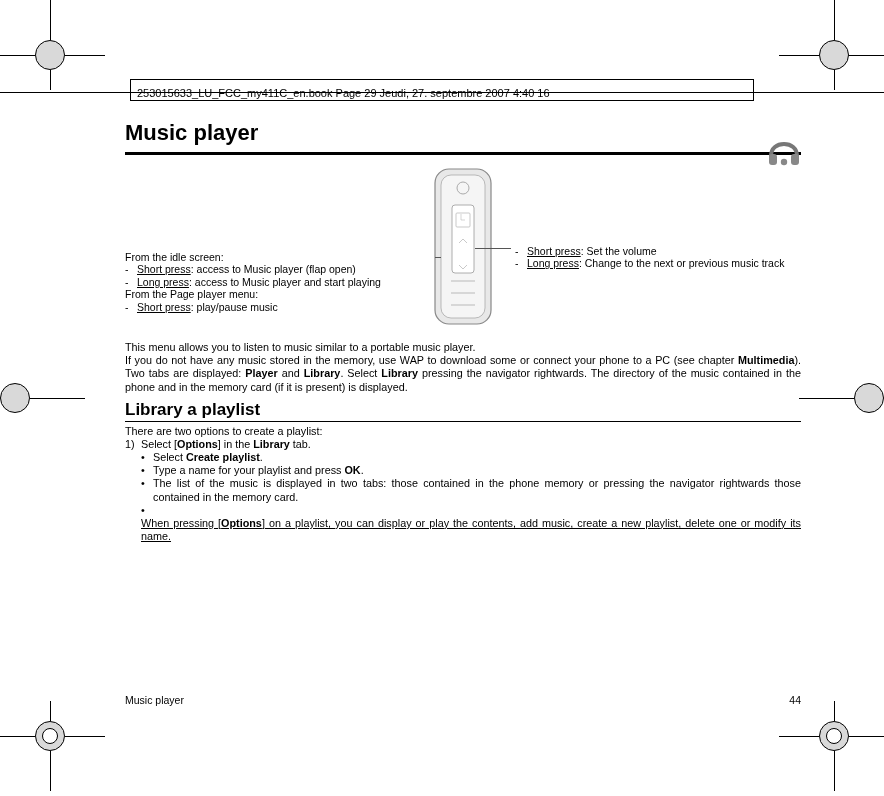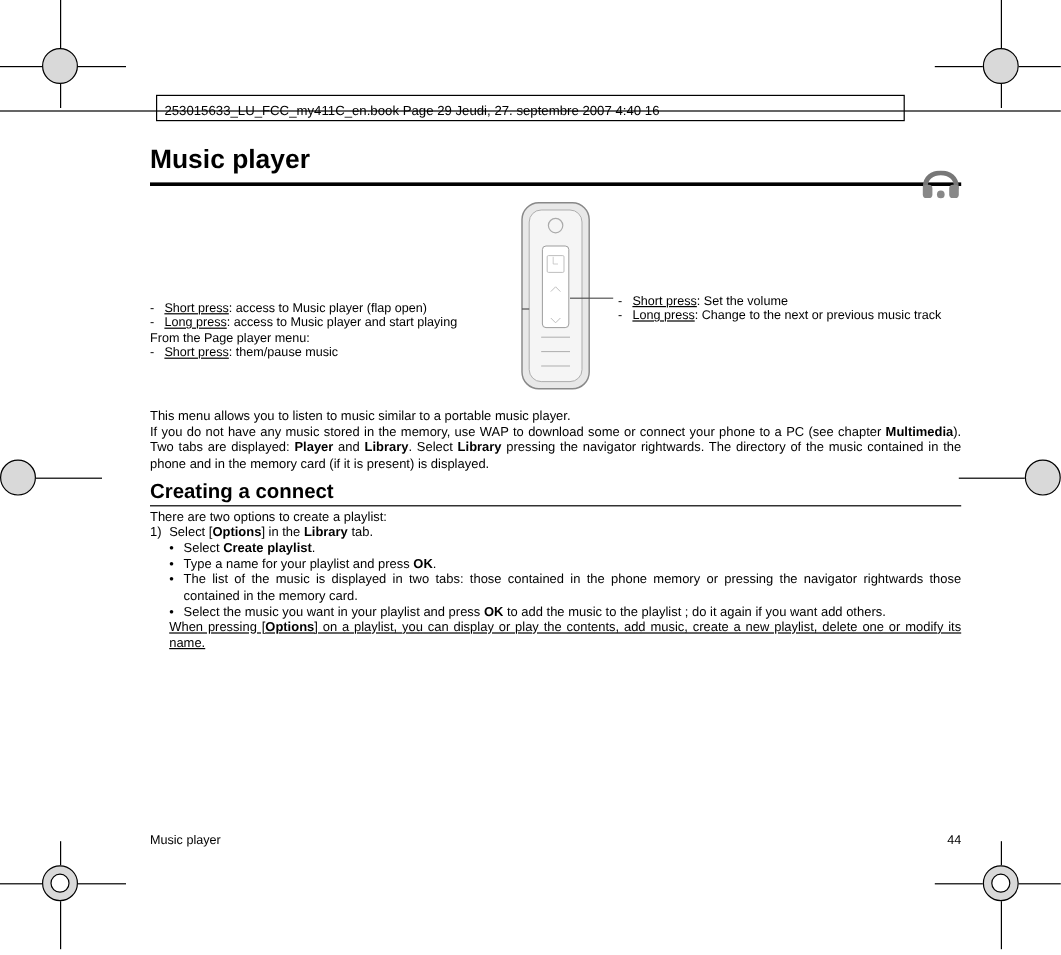--- a/index.html
+++ b/index.html
@@ -253,32 +253,33 @@
       <path d="M54 100 l4 4 l4 -4" stroke="#bbb" stroke-width="0.8" fill="none"></path>
       <line x1="46" y1="116" x2="70" y2="116" stroke="#aaa" stroke-width="0.8"></line>
       <line x1="46" y1="128" x2="70" y2="128" stroke="#aaa" stroke-width="0.8"></line>
       <line x1="46" y1="140" x2="70" y2="140" stroke="#aaa" stroke-width="0.8"></line>
     </svg>
 
     <div class="connector-line" style="left:310px; top:92px; width:6px; height:1px;"></div>
     <div class="connector-line" style="left:350px; top:83px; width:36px; height:1px;"></div>
 
     <div class="left-callout">
+      <div>From the idle screen:</div>
       <div class="callout-row">
           <div class="callout-dash">-</div>
           <div class="callout-text"><span class="u">Short press</span><span>: access to Music player (flap open)</span></div>
         </div>
       <div class="callout-row">
           <div class="callout-dash">-</div>
           <div class="callout-text justify"><span class="u">Long press</span><span>: access to Music player and start playing</span></div>
         </div>
       <div>From the Page player menu:</div>
       <div class="callout-row">
           <div class="callout-dash">-</div>
-          <div class="callout-text"><span class="u">Short press</span><span>: them/pause music</span></div>
+          <div class="callout-text"><span class="u">Short press</span><span>: play/pause music</span></div>
         </div>
     </div>
 
     <div class="right-callout">
       <div class="callout-row">
           <div class="callout-dash">-</div>
           <div class="callout-text"><span class="u">Short press</span><span>: Set the volume</span></div>
         </div>
       <div class="callout-row">
           <div class="callout-dash">-</div>
@@ -287,21 +288,21 @@
     </div>
   </div>
 
   <div class="body-text">
     <p>This menu allows you to listen to music similar to a portable music player.</p>
     <p class="justify">
       <span>If you do not have any music stored in the memory, use WAP to download some or connect your phone to a PC (see chapter </span><b>Multimedia</b><span>). Two tabs are displayed: </span><b>Player</b><span> and </span><b>Library</b><span>. Select </span><b>Library</b><span> pressing the navigator rightwards. The directory of the music contained in the phone and in the memory card (if it is present) is displayed.</span>
     </p>
   </div>
 
-  <h2 class="section">Creating a connect</h2>
+  <h2 class="section">Library a playlist</h2>
 
   <div class="list-block">
     <div>There are two options to create a playlist:</div>
     <div class="numbered">
       <div class="n">1)</div>
       <div><span>Select [</span><b>Options</b><span>] in the </span><b>Library</b><span> tab.</span></div>
     </div>
     <div class="bullet-row">
         <div class="b">•</div>
         <div><span>Select </span><b>Create playlist</b><span>.</span></div>
@@ -309,21 +310,20 @@
     <div class="bullet-row">
         <div class="b">•</div>
         <div><span>Type a name for your playlist and press </span><b>OK</b><span>.</span></div>
       </div>
     <div class="bullet-row justify">
         <div class="b">•</div>
         <div class="justify">The list of the music is displayed in two tabs: those contained in the phone memory or pressing the navigator rightwards those contained in the memory card.</div>
       </div>
     <div class="bullet-row justify">
         <div class="b">•</div>
-        <div class="justify"><span>Select the music you want in your playlist and press </span><b>OK</b><span> to add the music to the playlist ; do it again if you want add others.</span></div>
       </div>
     <div class="sub-indent justify">
       <span>When pressing [</span><b>Options</b><span>] on a playlist, you can display or play the contents, add music, create a new playlist, delete one or modify its name.</span>
     </div>
   </div>
 
   <div class="footer">
     <span>Music player</span>
     <span>44</span>
   </div>

